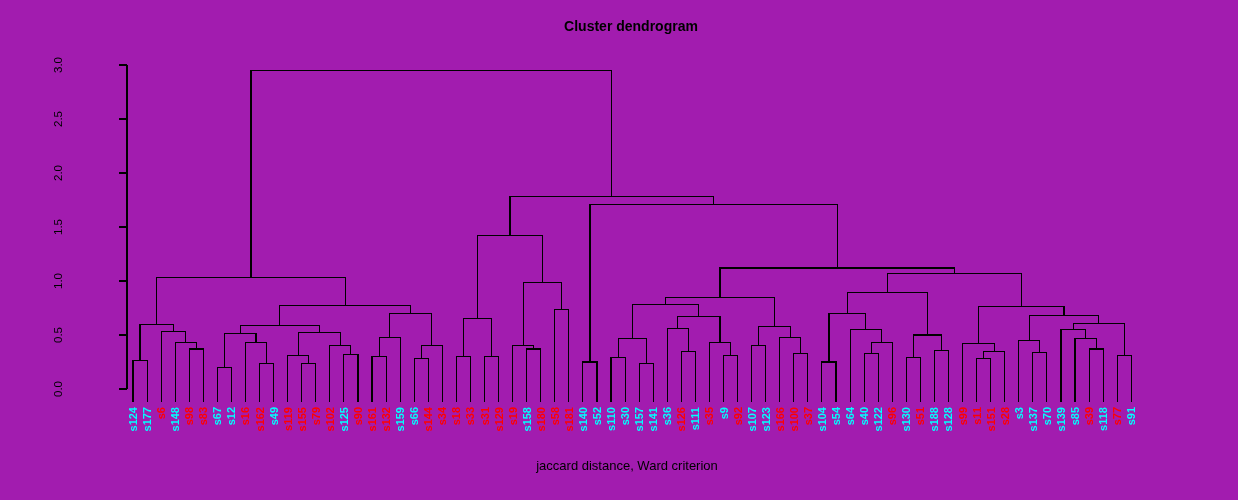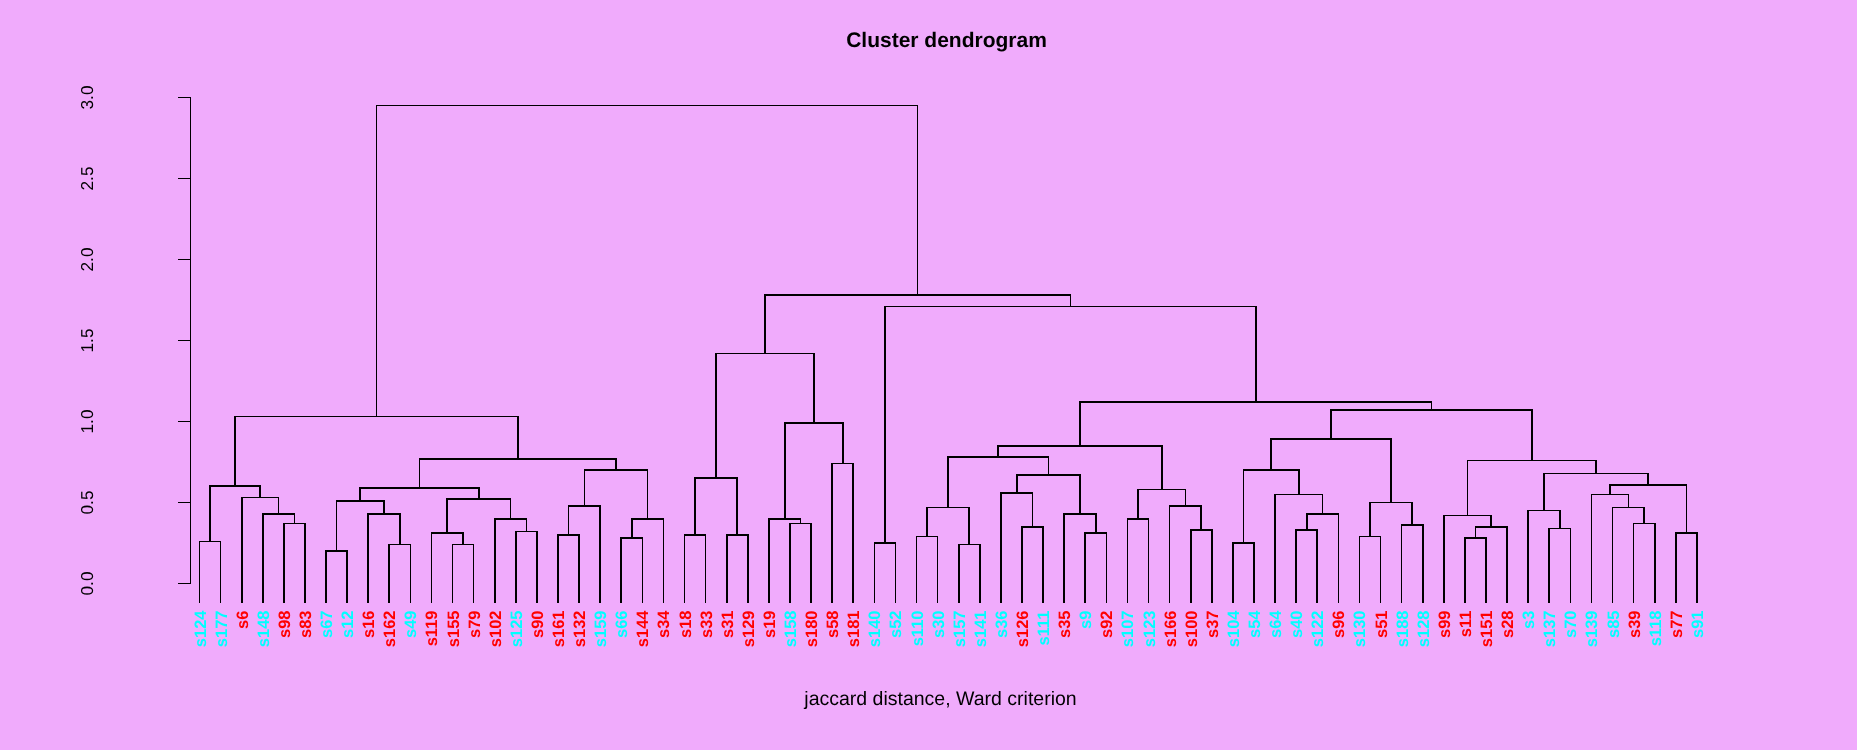--- a/index.html
+++ b/index.html
@@ -1,16 +1,16 @@
 <!DOCTYPE html>
 <html><head>
 <meta charset="utf-8">
 <style>
   html,body{margin:0;padding:0;background:#ffffff;}
-  .stage{position:relative;width:1238px;height:500px;background:#f0abfc;overflow:hidden;
+  .stage{position:relative;width:1238px;height:500px;background:#a21caf;overflow:hidden;
          font-family:"Liberation Sans", sans-serif;}
   svg{position:absolute;left:0;top:0;}
   .title{font:bold 14px "Liberation Sans", sans-serif;fill:#000000;}
   .caption{font:13px "Liberation Sans", sans-serif;fill:#000000;}
   .tick-label{font:11.5px "Liberation Sans", sans-serif;fill:#000000;}
   .leaf-label{font:bold 11px "Liberation Sans", sans-serif;}
 </style>
 </head>
 <body>
 

